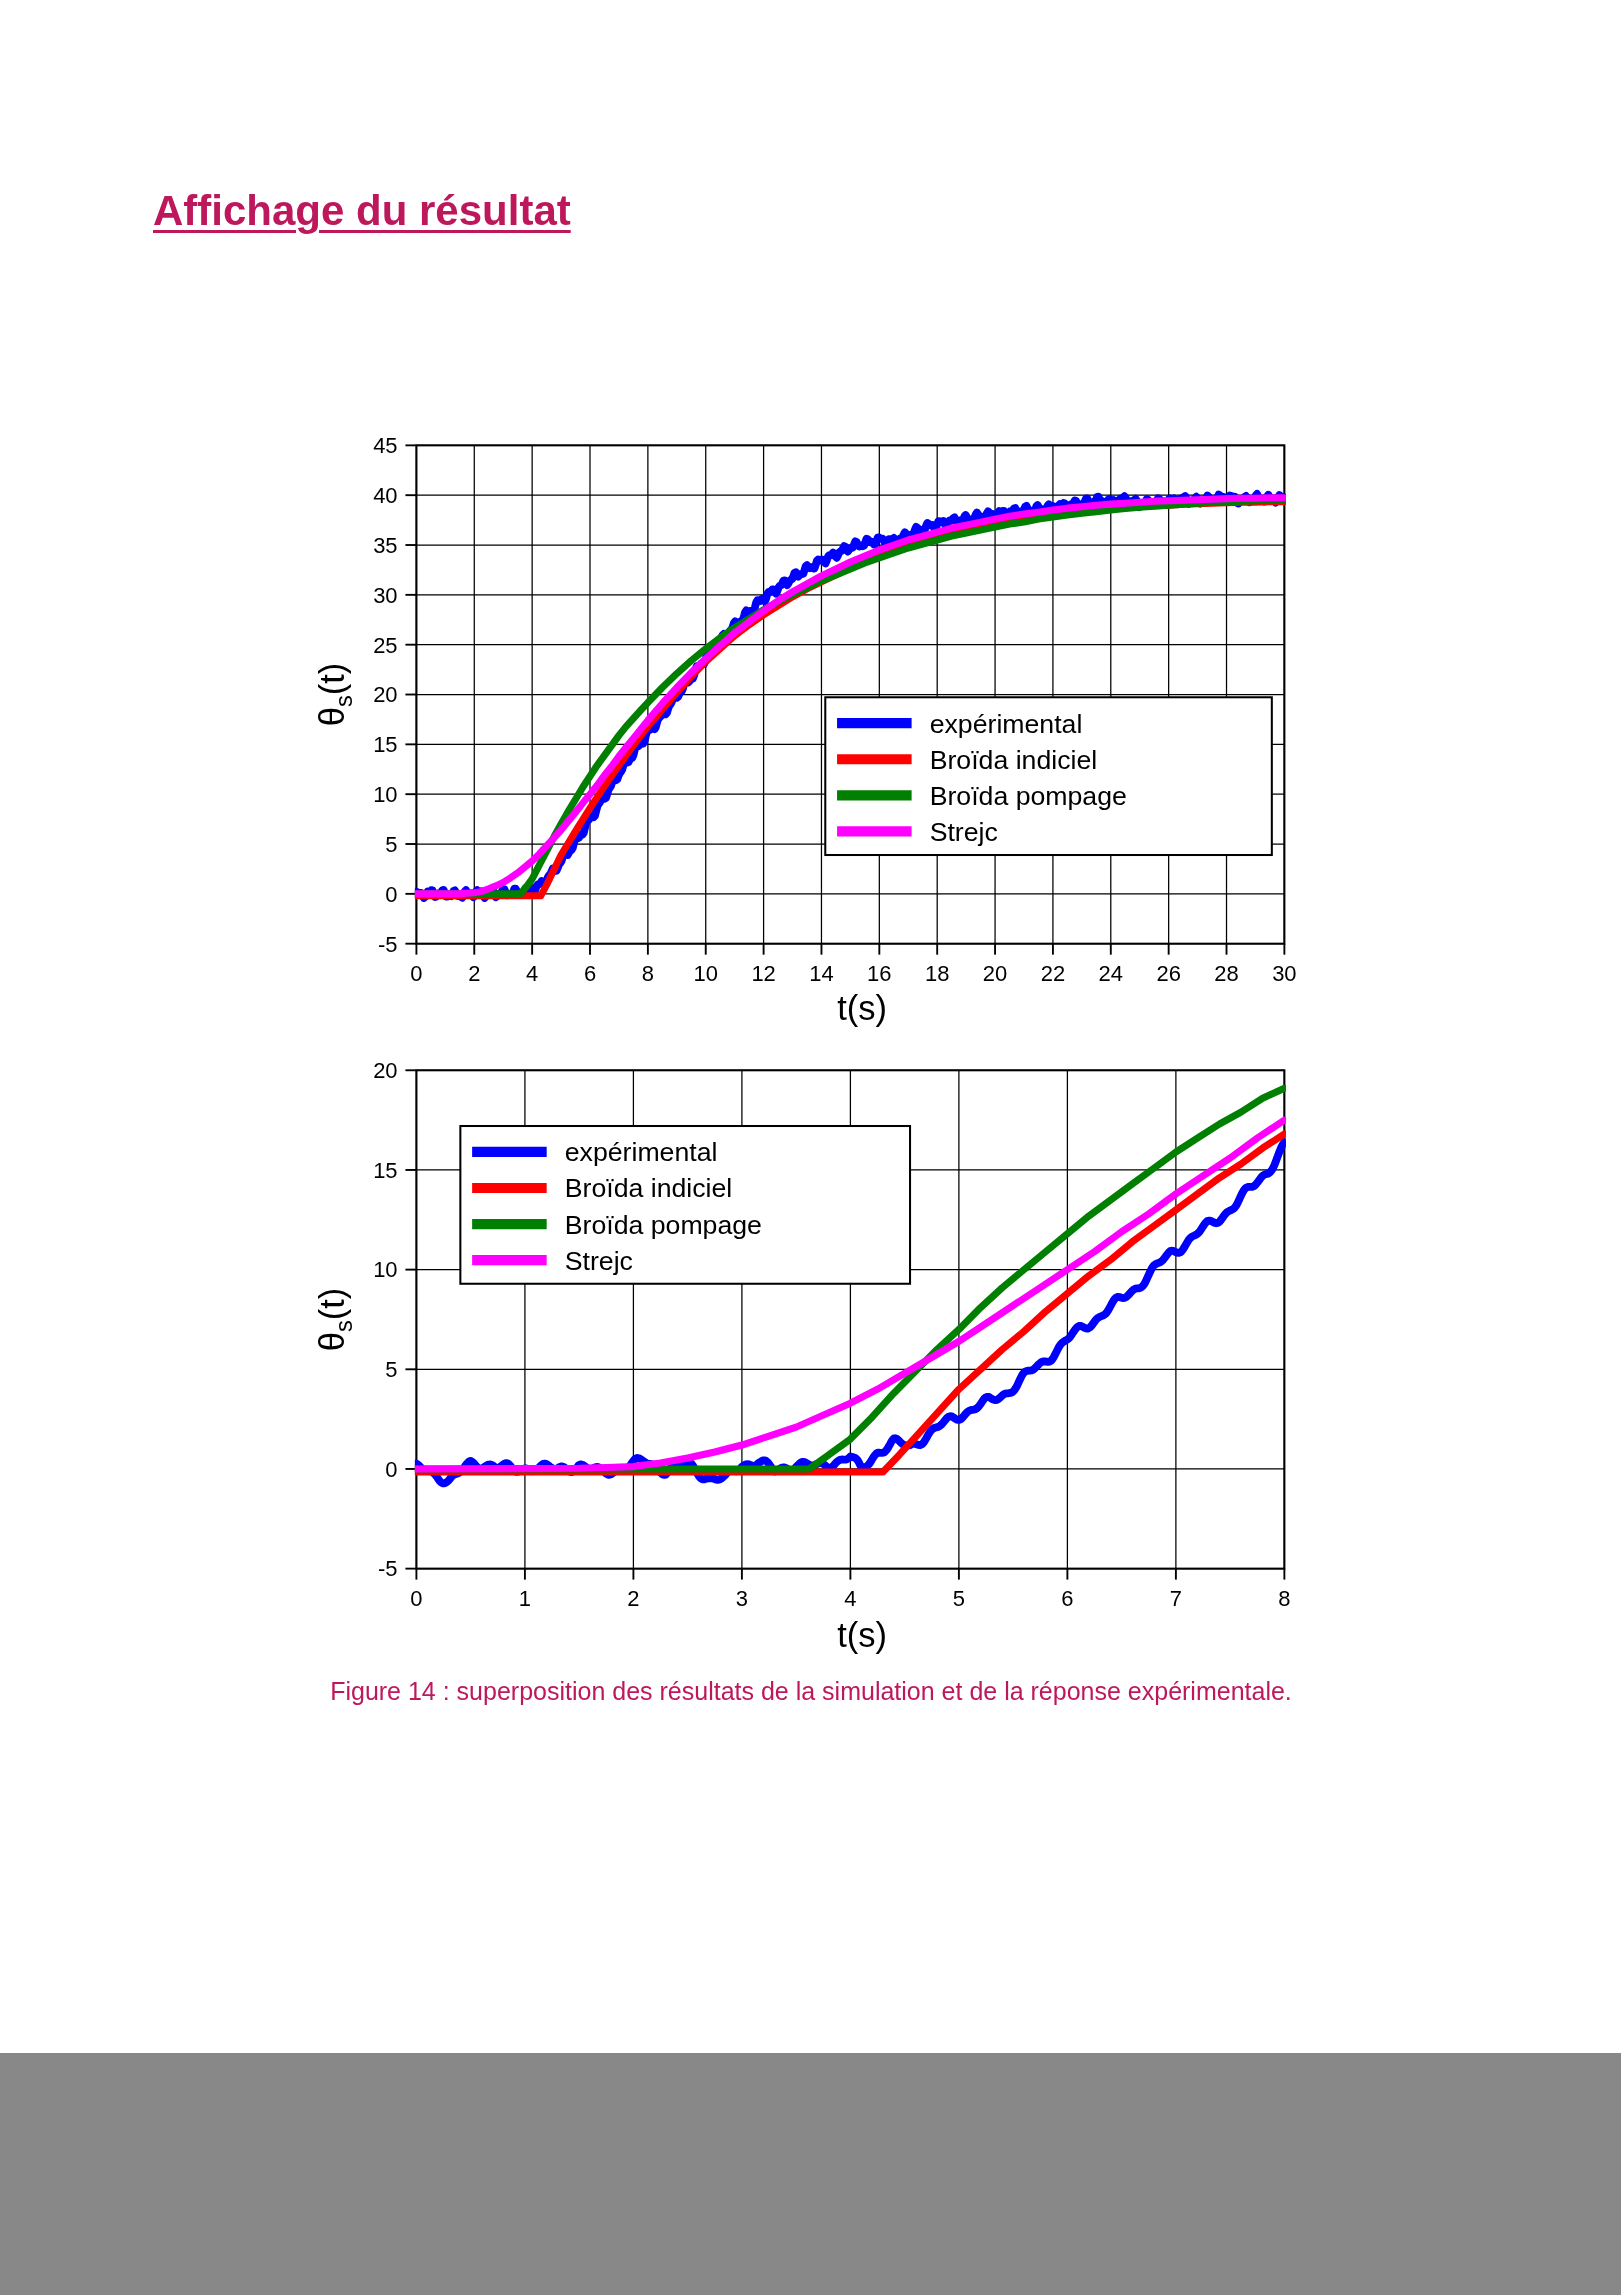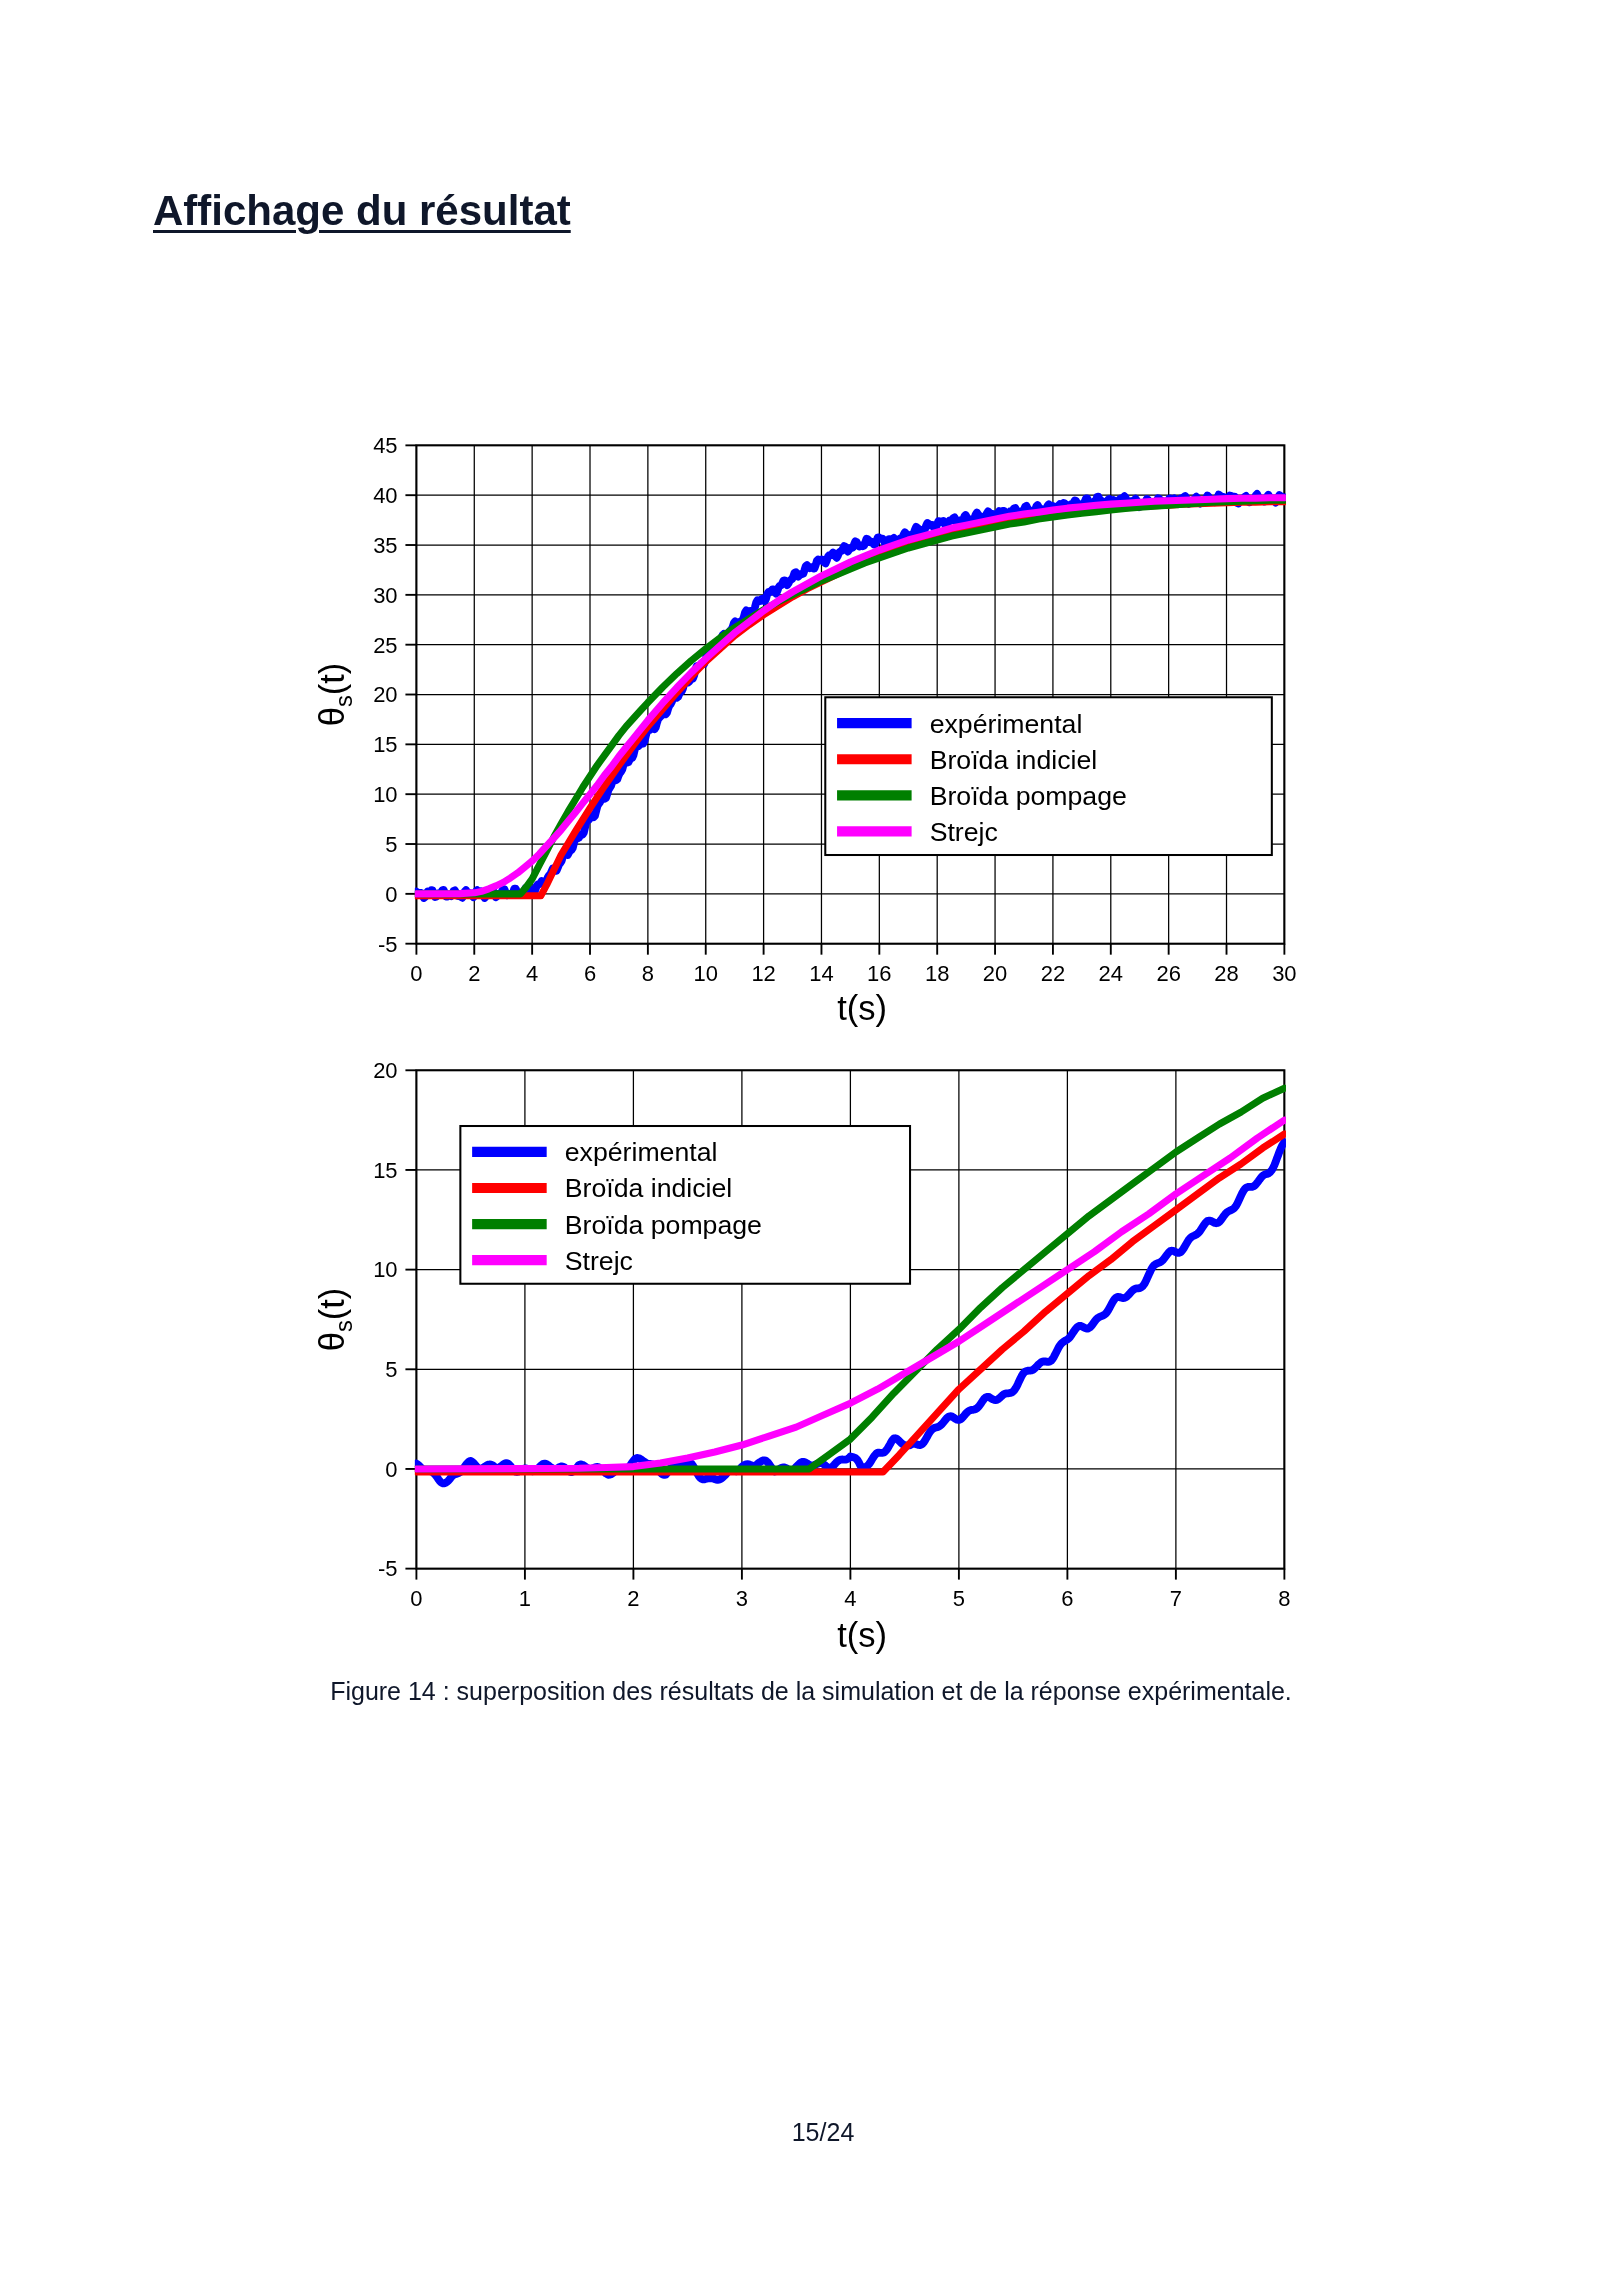--- a/index.html
+++ b/index.html
@@ -1,21 +1,21 @@
 <!DOCTYPE html>
 <html style="font-size:12.6px"><head>
 <meta charset="utf-8">
 <style>
   html,body{margin:0;padding:0;background:#888;}
   .page{
     position:relative;
-    width:1622px;height:2295px;
+    width:1622px;height:2053px;
     background:#ffffff;
     font-family:"Liberation Sans", sans-serif;
-    color:#0f172a;
+    color:#be185d;
     overflow:hidden;
   }
   .doc-title{
     position:absolute;left:153px;top:188px;
     font-size:42px;font-weight:bold;line-height:1.1;
     text-decoration:underline;
     text-decoration-thickness:3.1px;
     text-underline-offset:4.7px;
     margin:0;
   }

